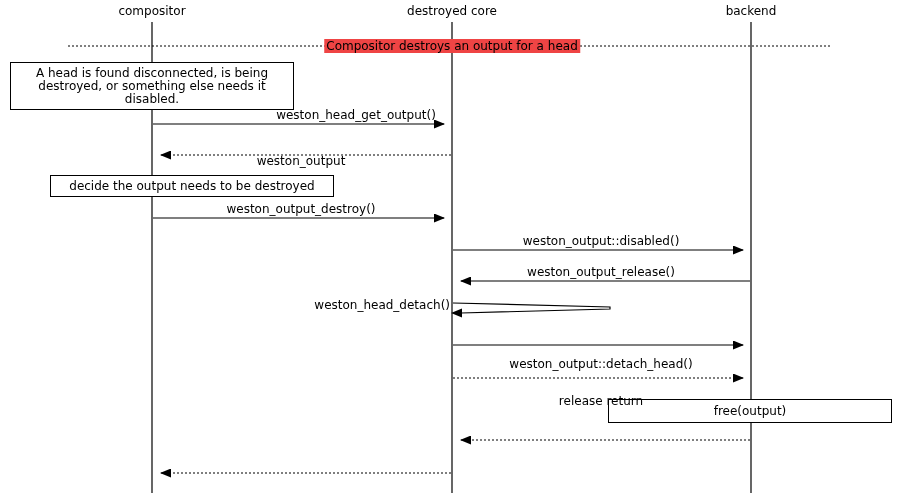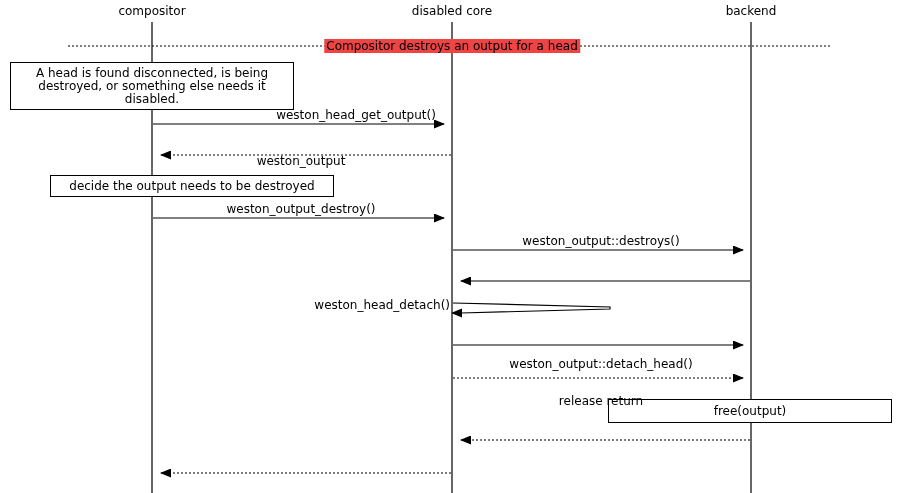--- a/index.html
+++ b/index.html
@@ -104,39 +104,40 @@
     <line x1="453" y1="345" x2="743" y2="345" stroke="#000000" stroke-width="1.2" marker-end="url(#ah-right)"></line>
 
     <line x1="453" y1="378" x2="743" y2="378" stroke="#000000" stroke-width="1.2" stroke-dasharray="2,2" marker-end="url(#ah-right)"></line>
 
     <line x1="750" y1="440" x2="461" y2="440" stroke="#000000" stroke-width="1.2" stroke-dasharray="2,2" marker-end="url(#ah-left)"></line>
 
     <line x1="451" y1="473" x2="161" y2="473" stroke="#000000" stroke-width="1.2" stroke-dasharray="2,2" marker-end="url(#ah-left)"></line>
   </svg>
 
   <div class="lifeline-head" style="left:152px; top:4px;">compositor</div>
-  <div class="lifeline-head" style="left:452px; top:4px;">disabled core</div>
+  <div class="lifeline-head" style="left:452px; top:4px;">destroyed core</div>
   <div class="lifeline-head" style="left:751px; top:4px;">backend</div>
 
   <div class="divider-label" style="left:452px; top:46px;">Compositor destroys an output for a head</div>
 
   <div class="note-box" style="left:10px; top:62px; width:284px; height:48px;">A head is found disconnected, is being destroyed, or something else needs it disabled.</div>
 
   <div class="note-box" style="left:10px; top:175px; width:284px; height:22px;margin-left:40px;">decide the output needs to be destroyed</div>
 
   <div class="note-box" style="left:608px; top:399px; width:284px; height:24px;">free(output)</div>
 
   <div class="msg-label" style="left:316px; top:122px;margin-left:40px;">weston_head_get_output()</div>
 
   <div class="msg-label" style="left:301px; top:168px;">weston_output</div>
 
   <div class="msg-label" style="left:301px; top:216px;">weston_output_destroy()</div>
 
-  <div class="msg-label" style="left:601px; top:248px;">weston_output::destroys()</div>
+  <div class="msg-label" style="left:601px; top:248px;">weston_output::disabled()</div>
 
+  <div class="msg-label" style="left:601px; top:279px;">weston_output_release()</div>
 
   <div class="msg-label right-of" style="left:450px; top:312px;text-align:right;">weston_head_detach()</div>
 
   <div class="msg-label" style="left:601px; top:343px;margin-top:28px;">weston_output::detach_head()</div>
 
   <div class="msg-label" style="left:601px; top:368px;margin-top:40px;">release return</div>
 
 </div>
 
 </body></html>

